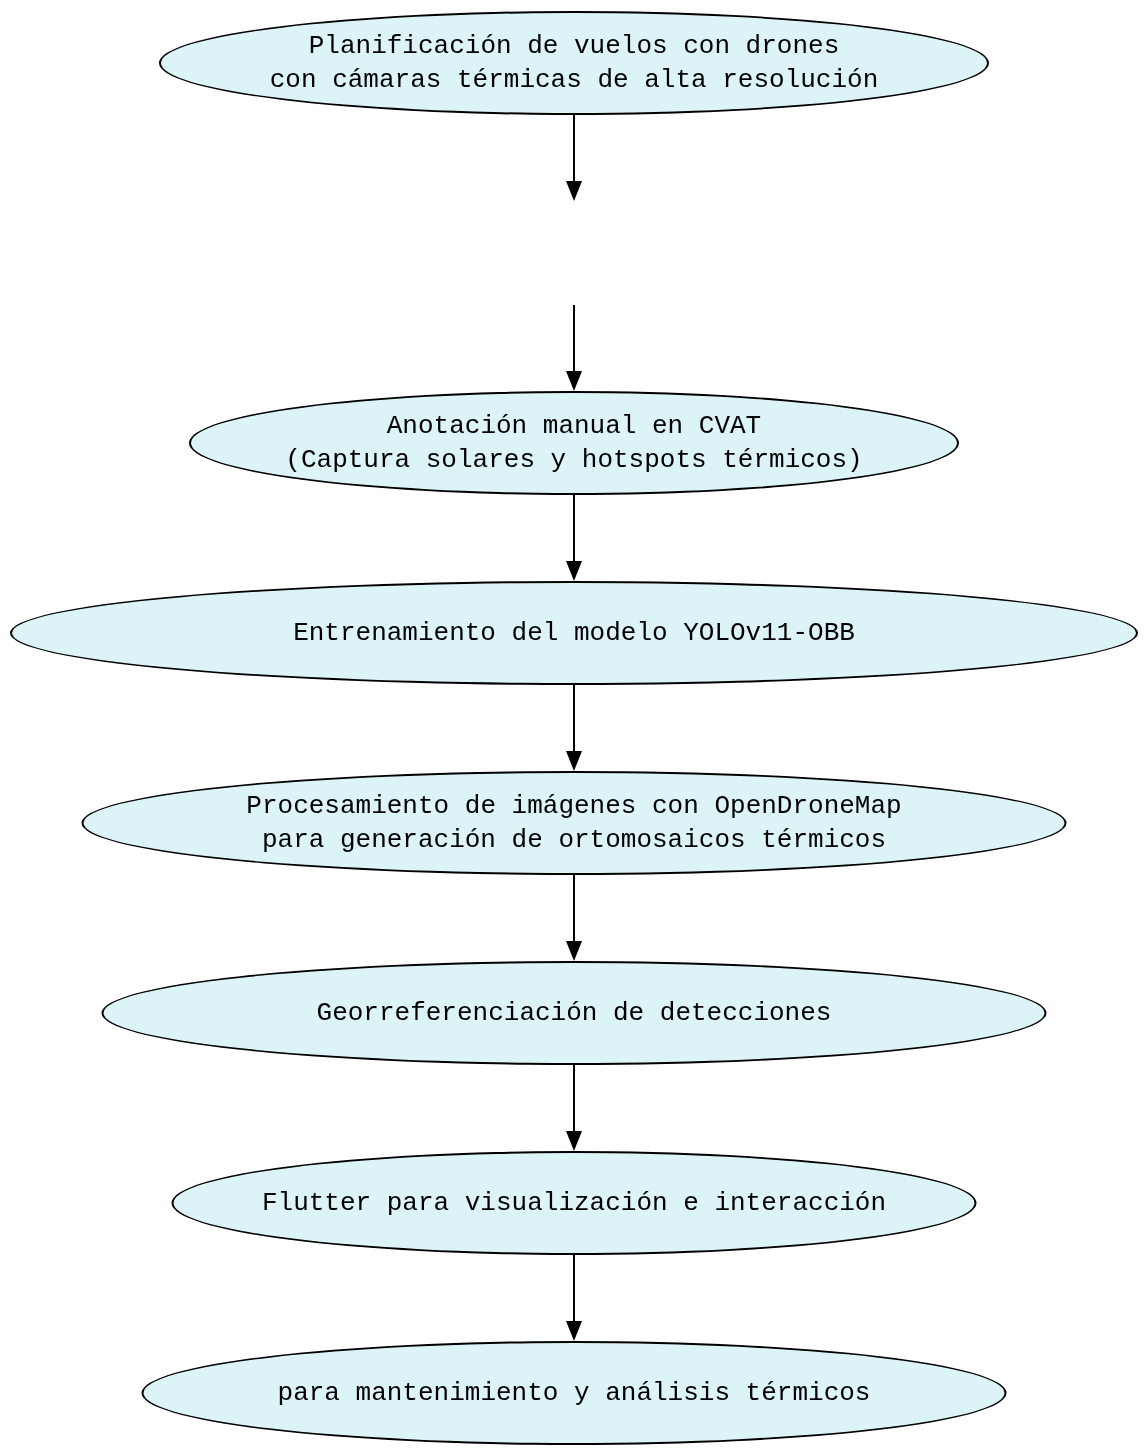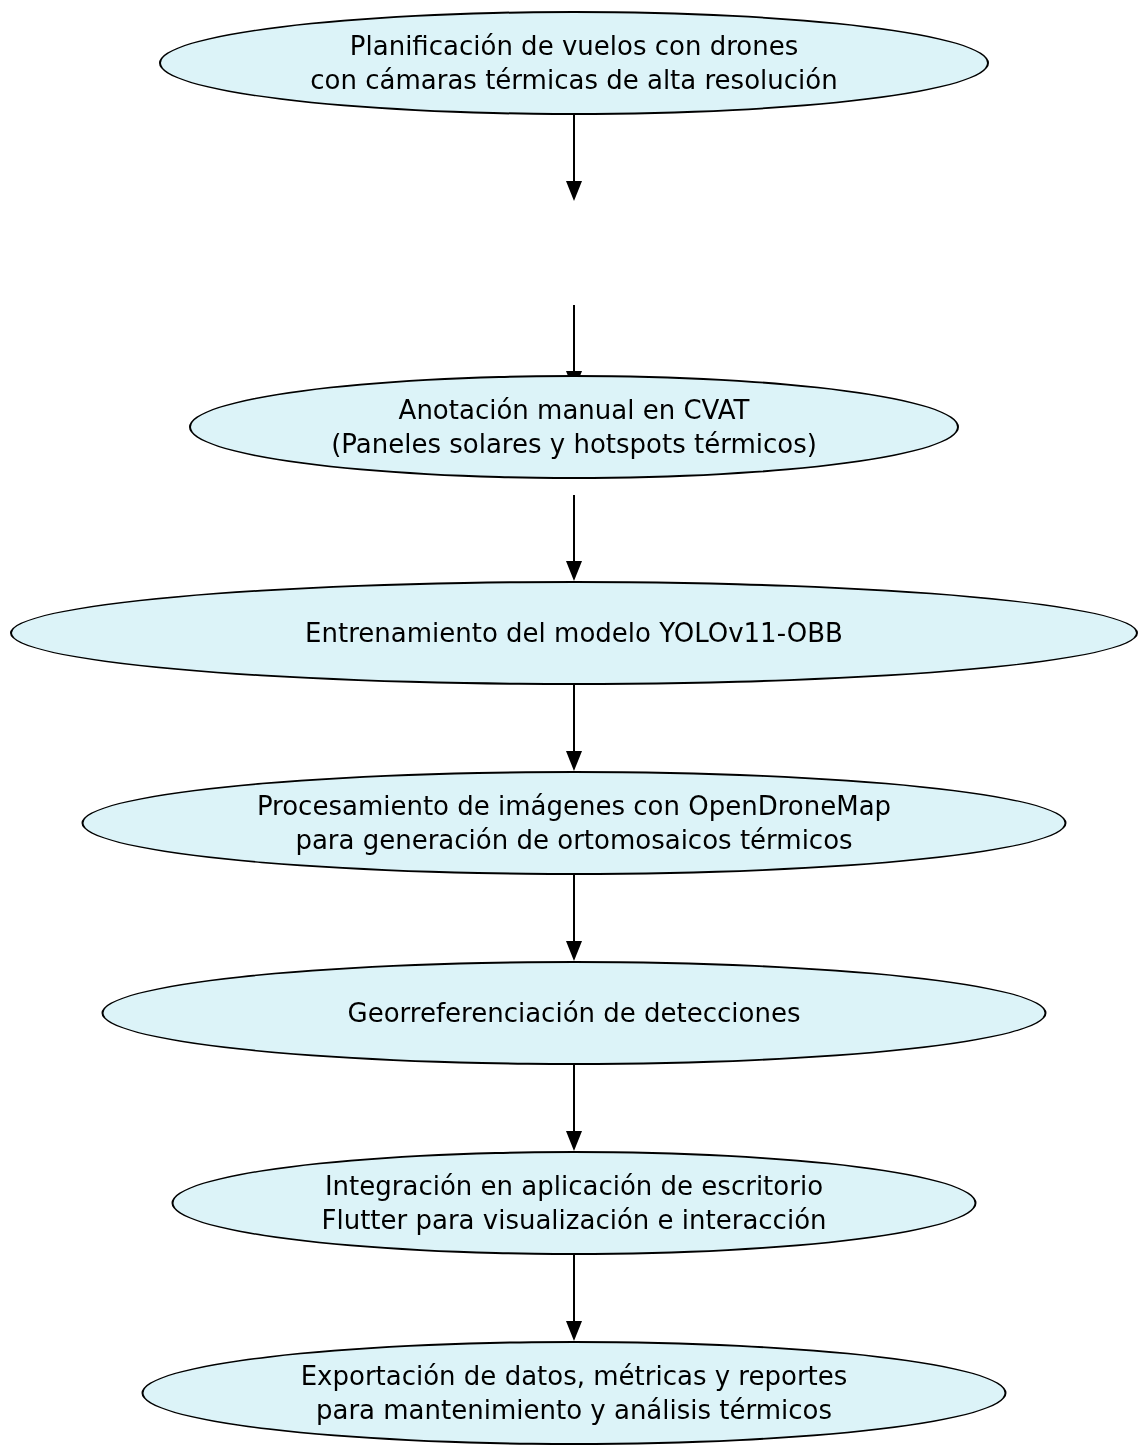--- a/index.html
+++ b/index.html
@@ -1,15 +1,15 @@
 <!DOCTYPE html>
 <html><head>
 <meta charset="utf-8">
 <style>
-  * { margin: 0; padding: 0; box-sizing: border-box; }
+  * { margin: 0; padding: 0; box-sizing: border-box; font-family: Liberation Mono, monospace; }
   html, body { background: #ffffff; }
   .canvas {
     position: relative;
     width: 1148px;
     height: 1451px;
     margin: 0 auto;
     background: var(--bg, #ffffff);
     font-family: "DejaVu Sans", "Liberation Sans", sans-serif;
     overflow: hidden;
   }
@@ -28,21 +28,21 @@
     text-align: center;
   }
   .node .line {
     font-size: 26px;
     line-height: 34px;
     color: #000000;
     white-space: nowrap;
   }
   .n1 { top: 11px;   width: 830px; }
   .n2 { top: 201px;  width: 785px; }
-  .n3 { top: 375px;  width: 770px; }
+  .n3 { top: 391px;  width: 770px; }
   .n4 { top: 581px;  width: 1128px; }
   .n5 { top: 771px;  width: 985px; }
   .n6 { top: 961px;  width: 945px; }
   .n7 { top: 1151px; width: 805px; }
   .n8 { top: 1341px; width: 865px; }
   .arrow {
     position: absolute;
     left: 50%;
     transform: translateX(-50%);
     width: 18px;
@@ -87,21 +87,21 @@
   </div>
 
 
   <div class="arrow a2">
     <div class="shaft"></div>
     <div class="head"></div>
   </div>
 
   <div class="node n3">
     <div class="line">Anotación manual en CVAT</div>
-    <div class="line">(Paneles solares y hotspots térmicos)</div>
+    <div class="line">(Captura solares y hotspots térmicos)</div>
   </div>
 
   <div class="arrow a3">
     <div class="shaft"></div>
     <div class="head"></div>
   </div>
 
   <div class="node n4">
     <div class="line">Entrenamiento del modelo YOLOv11-OBB</div>
   </div>
@@ -124,27 +124,25 @@
   <div class="node n6">
     <div class="line">Georreferenciación de detecciones</div>
   </div>
 
   <div class="arrow a6">
     <div class="shaft"></div>
     <div class="head"></div>
   </div>
 
   <div class="node n7">
-    <div class="line">Integración en aplicación de escritorio</div>
     <div class="line">Flutter para visualización e interacción</div>
   </div>
 
   <div class="arrow a7">
     <div class="shaft"></div>
     <div class="head"></div>
   </div>
 
   <div class="node n8">
-    <div class="line">Exportación de datos, métricas y reportes</div>
     <div class="line">para mantenimiento y análisis térmicos</div>
   </div>
 
 </div>
 
 </body></html>

